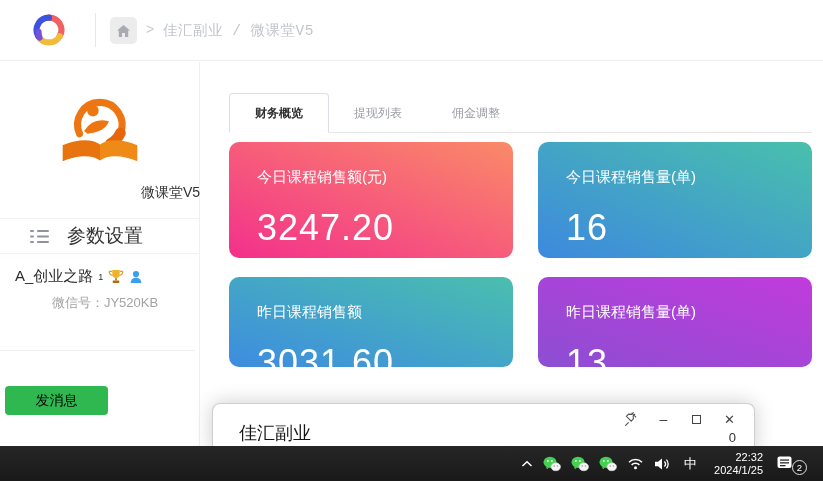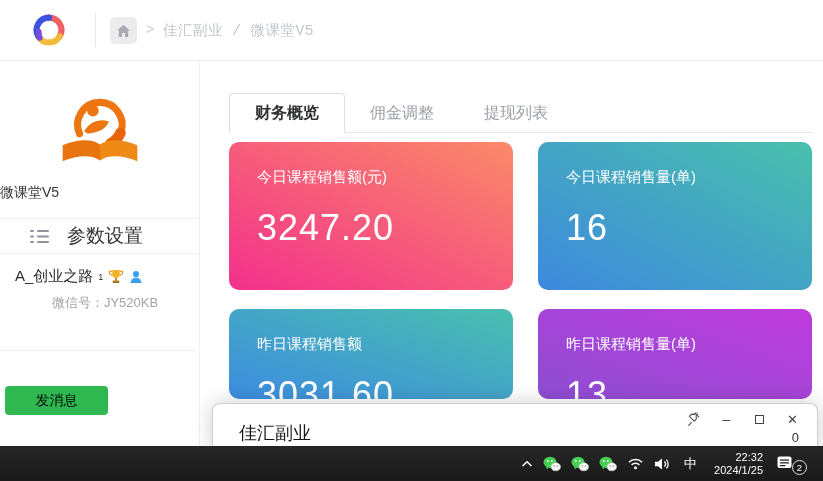--- a/index.html
+++ b/index.html
@@ -11,46 +11,46 @@
   .header { position:absolute; top:0; left:0; right:0; height:61px; background:#fff; border-bottom:1px solid #efefef; z-index:2; }
   .brand-logo { position:absolute; left:30px; top:11px; width:38px; height:38px; }
   .header-divider { position:absolute; left:95px; top:13px; width:1px; height:34px; background:#e7e7e7; }
   .home-box { position:absolute; left:110px; top:17px; width:27px; height:27px; background:#ececec; border-radius:5px; display:flex; align-items:center; justify-content:center; cursor:pointer; }
   .bc-chevron { position:absolute; left:146px; top:21px; color:#c9cdd3; font-size:14px; }
   .bc-text { position:absolute; left:163px; top:21px; color:#c2c6cc; font-size:14.5px; letter-spacing:.5px;font-family:Liberation Mono, monospace; }
 
   
   .sidebar { position:absolute; top:62px; left:0; width:200px; bottom:35px; background:#fff; border-right:1px solid #f0f0f0; z-index:1; }
   .side-logo { position:absolute; left:55px; top:30px; width:90px; height:80px; }
-  .side-appname { position:absolute; top:122px; left:0; width:200px; text-align:left; font-size:14px; color:#333; }
+  .side-appname { position:absolute; top:122px; left:0; width:200px; text-align:right; font-size:14px; color:#333; }
   .side-div1 { position:absolute; top:156px; left:0; width:100%; height:1px; background:#f2f2f2; }
   .menu-item { position:absolute; top:157px; left:0; width:100%; height:34px; display:flex; align-items:center; padding-left:30px; cursor:pointer; }
   .menu-item .txt { font-size:19px; color:#333; margin-left:18px; }
   .side-div2 { position:absolute; top:191px; left:0; width:100%; height:1px; background:#f2f2f2; box-shadow:0 2px 5px rgba(0,0,0,.04); }
   .user-block { position:absolute; top:205px; left:15px; width:180px;text-align:center; }
   .user-name { font-size:15px; color:#2b2b2b; display:flex; align-items:center; gap:5px; }
   .user-name sup { font-size:9px; color:#2b2b2b; }
   .user-line { margin-top:8px; font-size:13px; color:#a3a3a3; }
   .side-div3 { position:absolute; top:288px; left:0; width:195px; height:1px; background:#f0f0f0; }
   .send-btn { position:absolute; top:324px; left:5px; width:103px; height:29px; border:none; border-radius:4px; color:#000000; font-size:14px; cursor:pointer; font-family:inherit; }
 
   
   .main { position:absolute; top:62px; left:201px; right:0; bottom:35px; background:#fff; }
   .tabbar { position:absolute; top:31px; left:28px; right:11px; height:40px; border-bottom:1px solid #e6e6e6; display:flex; }
-  .tab { height:40px; padding:0 25px; display:flex; align-items:center; font-size:16px; color:#9b9ea5; cursor:pointer; }
+  .tab { height:40px; padding:0 25px; display:flex; align-items:center; font-size:12px; color:#9b9ea5; cursor:pointer; }
   .tab.active { border:1px solid #dcdfe6; border-bottom:1px solid #fff; border-radius:4px 4px 0 0; color:#303133; font-weight:bold; background:#fff; margin-bottom:-1px; }
   .cards { position:absolute; top:80px; left:28px; display:grid; grid-template-columns:284px 274px; column-gap:25px; row-gap:19px; }
   .card { border-radius:10px; color:#fff; padding:26px 0 0 28px; }
-  .card.r1 { height:148px; }
+  .card.r1 { height:116px; }
   .card.r2 { height:90px; }
   .card .label { font-size:15px; }
   .card .value { margin-top:20px; font-size:36px; font-weight:500; letter-spacing:1px; }
 
   
-  .popup { position:absolute; left:212px; top:403px; width:606px; height:50px; background:#fff; border:1px solid #cfcfcf; border-bottom:none; border-radius:8px 8px 0 0; box-shadow:0 0 20px rgba(0,0,0,.20); z-index:5; }
+  .popup { position:absolute; left:212px; top:403px; width:543px; height:50px; background:#fff; border:1px solid #cfcfcf; border-bottom:none; border-radius:8px 8px 0 0; box-shadow:0 0 20px rgba(0,0,0,.20); z-index:5; }
   .popup-title { position:absolute; left:26px; top:17px; font-size:18px; color:#151515; }
   .popup-controls { position:absolute; top:4px; right:8px; display:flex; }
   .popup-controls .wbtn { width:33px; height:22px; display:flex; align-items:center; justify-content:center; color:#444; cursor:pointer; }
   .wbtn .maxbox { width:9px; height:9px; border:1.2px solid #444; }
   .wbtn.minimize { font-size:14px; }
   .wbtn.close { font-size:13px; }
   .popup-partial { position:absolute; right:18px; top:26px; font-size:13px; color:#333; }
 
   
   .taskbar { position:absolute; left:0; right:0; bottom:0; height:35px; background:linear-gradient(180deg,#262626,#191919); z-index:10; display:flex; align-items:center; justify-content:flex-end; padding-right:16px; gap:10px; }
@@ -124,22 +124,22 @@
       </div>
       <div class="user-line"><span>微信号：</span><span>JY520KB</span></div>
     </div>
     <div class="side-div3"></div>
     <button class="send-btn" style="background: rgb(47, 183, 80);">发消息</button>
   </div>
 
   <div class="main">
     <div class="tabbar">
       <div class="tab active">财务概览</div>
+      <div class="tab">提现列表</div>
       <div class="tab">佣金调整</div>
-      <div class="tab">提现列表</div>
     </div>
     <div class="cards">
       <div class="card r1" style="background: linear-gradient(to right top, rgb(243, 48, 140), rgb(250, 138, 104));">
         <div class="label">今日课程销售额(元)</div>
         <div class="value">3247.20</div>
       </div>
       <div class="card r1" style="background: linear-gradient(to right top, rgb(61, 137, 222), rgb(73, 192, 172));">
         <div class="label">今日课程销售量(单)</div>
         <div class="value">16</div>
       </div>

